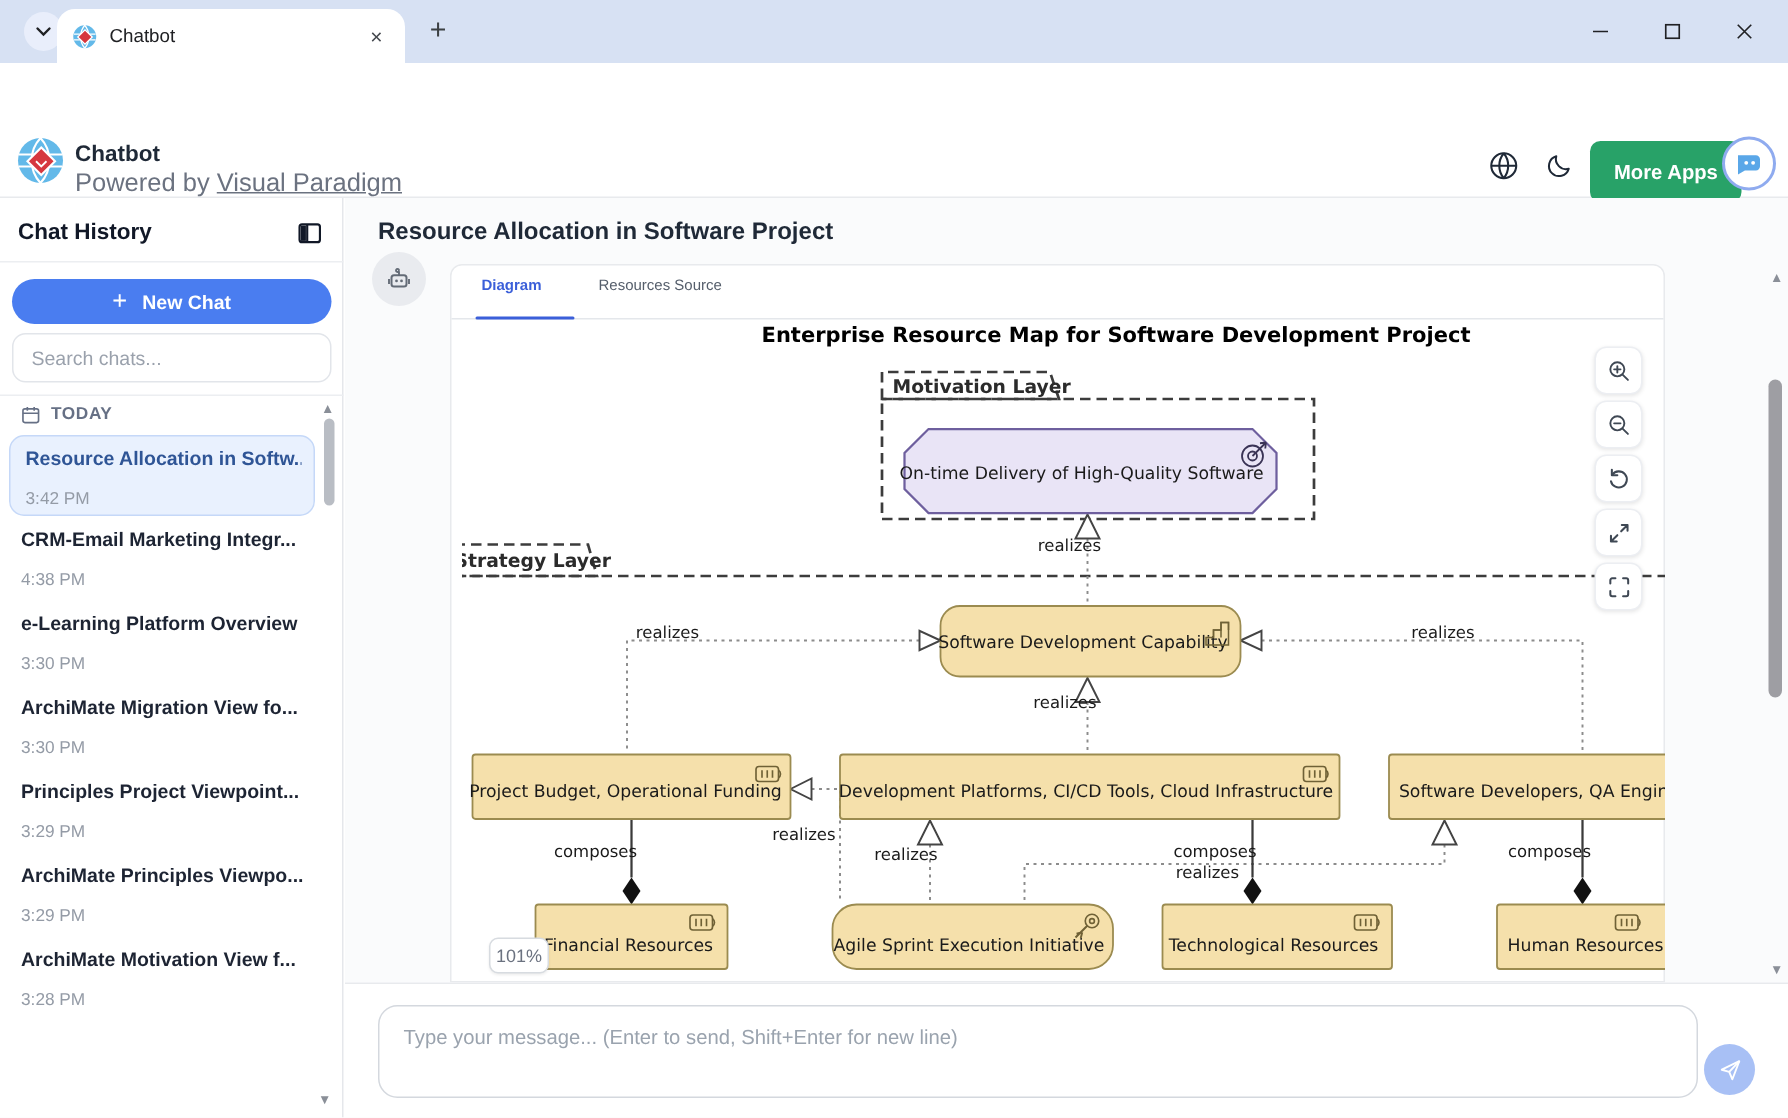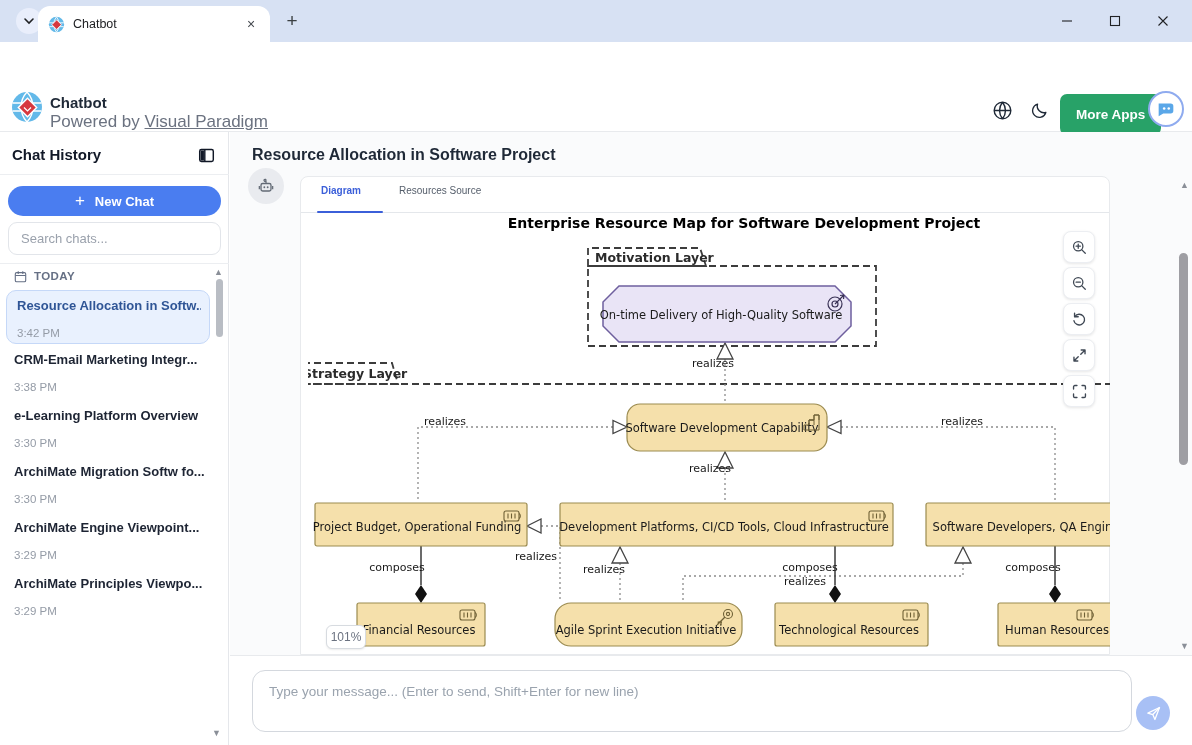--- a/index.html
+++ b/index.html
@@ -237,37 +237,41 @@
     </svg>
   <span class="today-label">TODAY</span>
 </div>
 <div class="chatlist">
   <div class="chat-item selected">
     <div class="t">Resource Allocation in Softw...</div>
     <div class="tm">3:42 PM</div>
   </div>
   <div class="chat-item">
     <div class="t">CRM-Email Marketing Integr...</div>
-    <div class="tm">3:38 PM</div>
+    <div class="tm">4:38 PM</div>
   </div>
   <div class="chat-item">
     <div class="t">e-Learning Platform Overview</div>
     <div class="tm">3:30 PM</div>
   </div>
   <div class="chat-item">
-    <div class="t">ArchiMate Migration Softw fo...</div>
+    <div class="t">ArchiMate Migration View fo...</div>
     <div class="tm">3:30 PM</div>
   </div>
   <div class="chat-item">
-    <div class="t">ArchiMate Engine Viewpoint...</div>
+    <div class="t">Principles Project Viewpoint...</div>
     <div class="tm">3:29 PM</div>
   </div>
   <div class="chat-item">
     <div class="t">ArchiMate Principles Viewpo...</div>
     <div class="tm">3:29 PM</div>
+  </div>
+  <div class="chat-item">
+    <div class="t">ArchiMate Motivation View f...</div>
+    <div class="tm">3:28 PM</div>
   </div>
 </div>
 <span class="sb-scroll-up">▲</span>
 <div class="sb-thumb"></div>
 <span class="sb-scroll-dn">▼</span>
 
 <div class="main"></div>
 <div class="page-title">Resource Allocation in Software Project</div>
 <div class="bot-msg-avatar">
   <svg width="20" height="20" viewBox="0 0 24 24">

